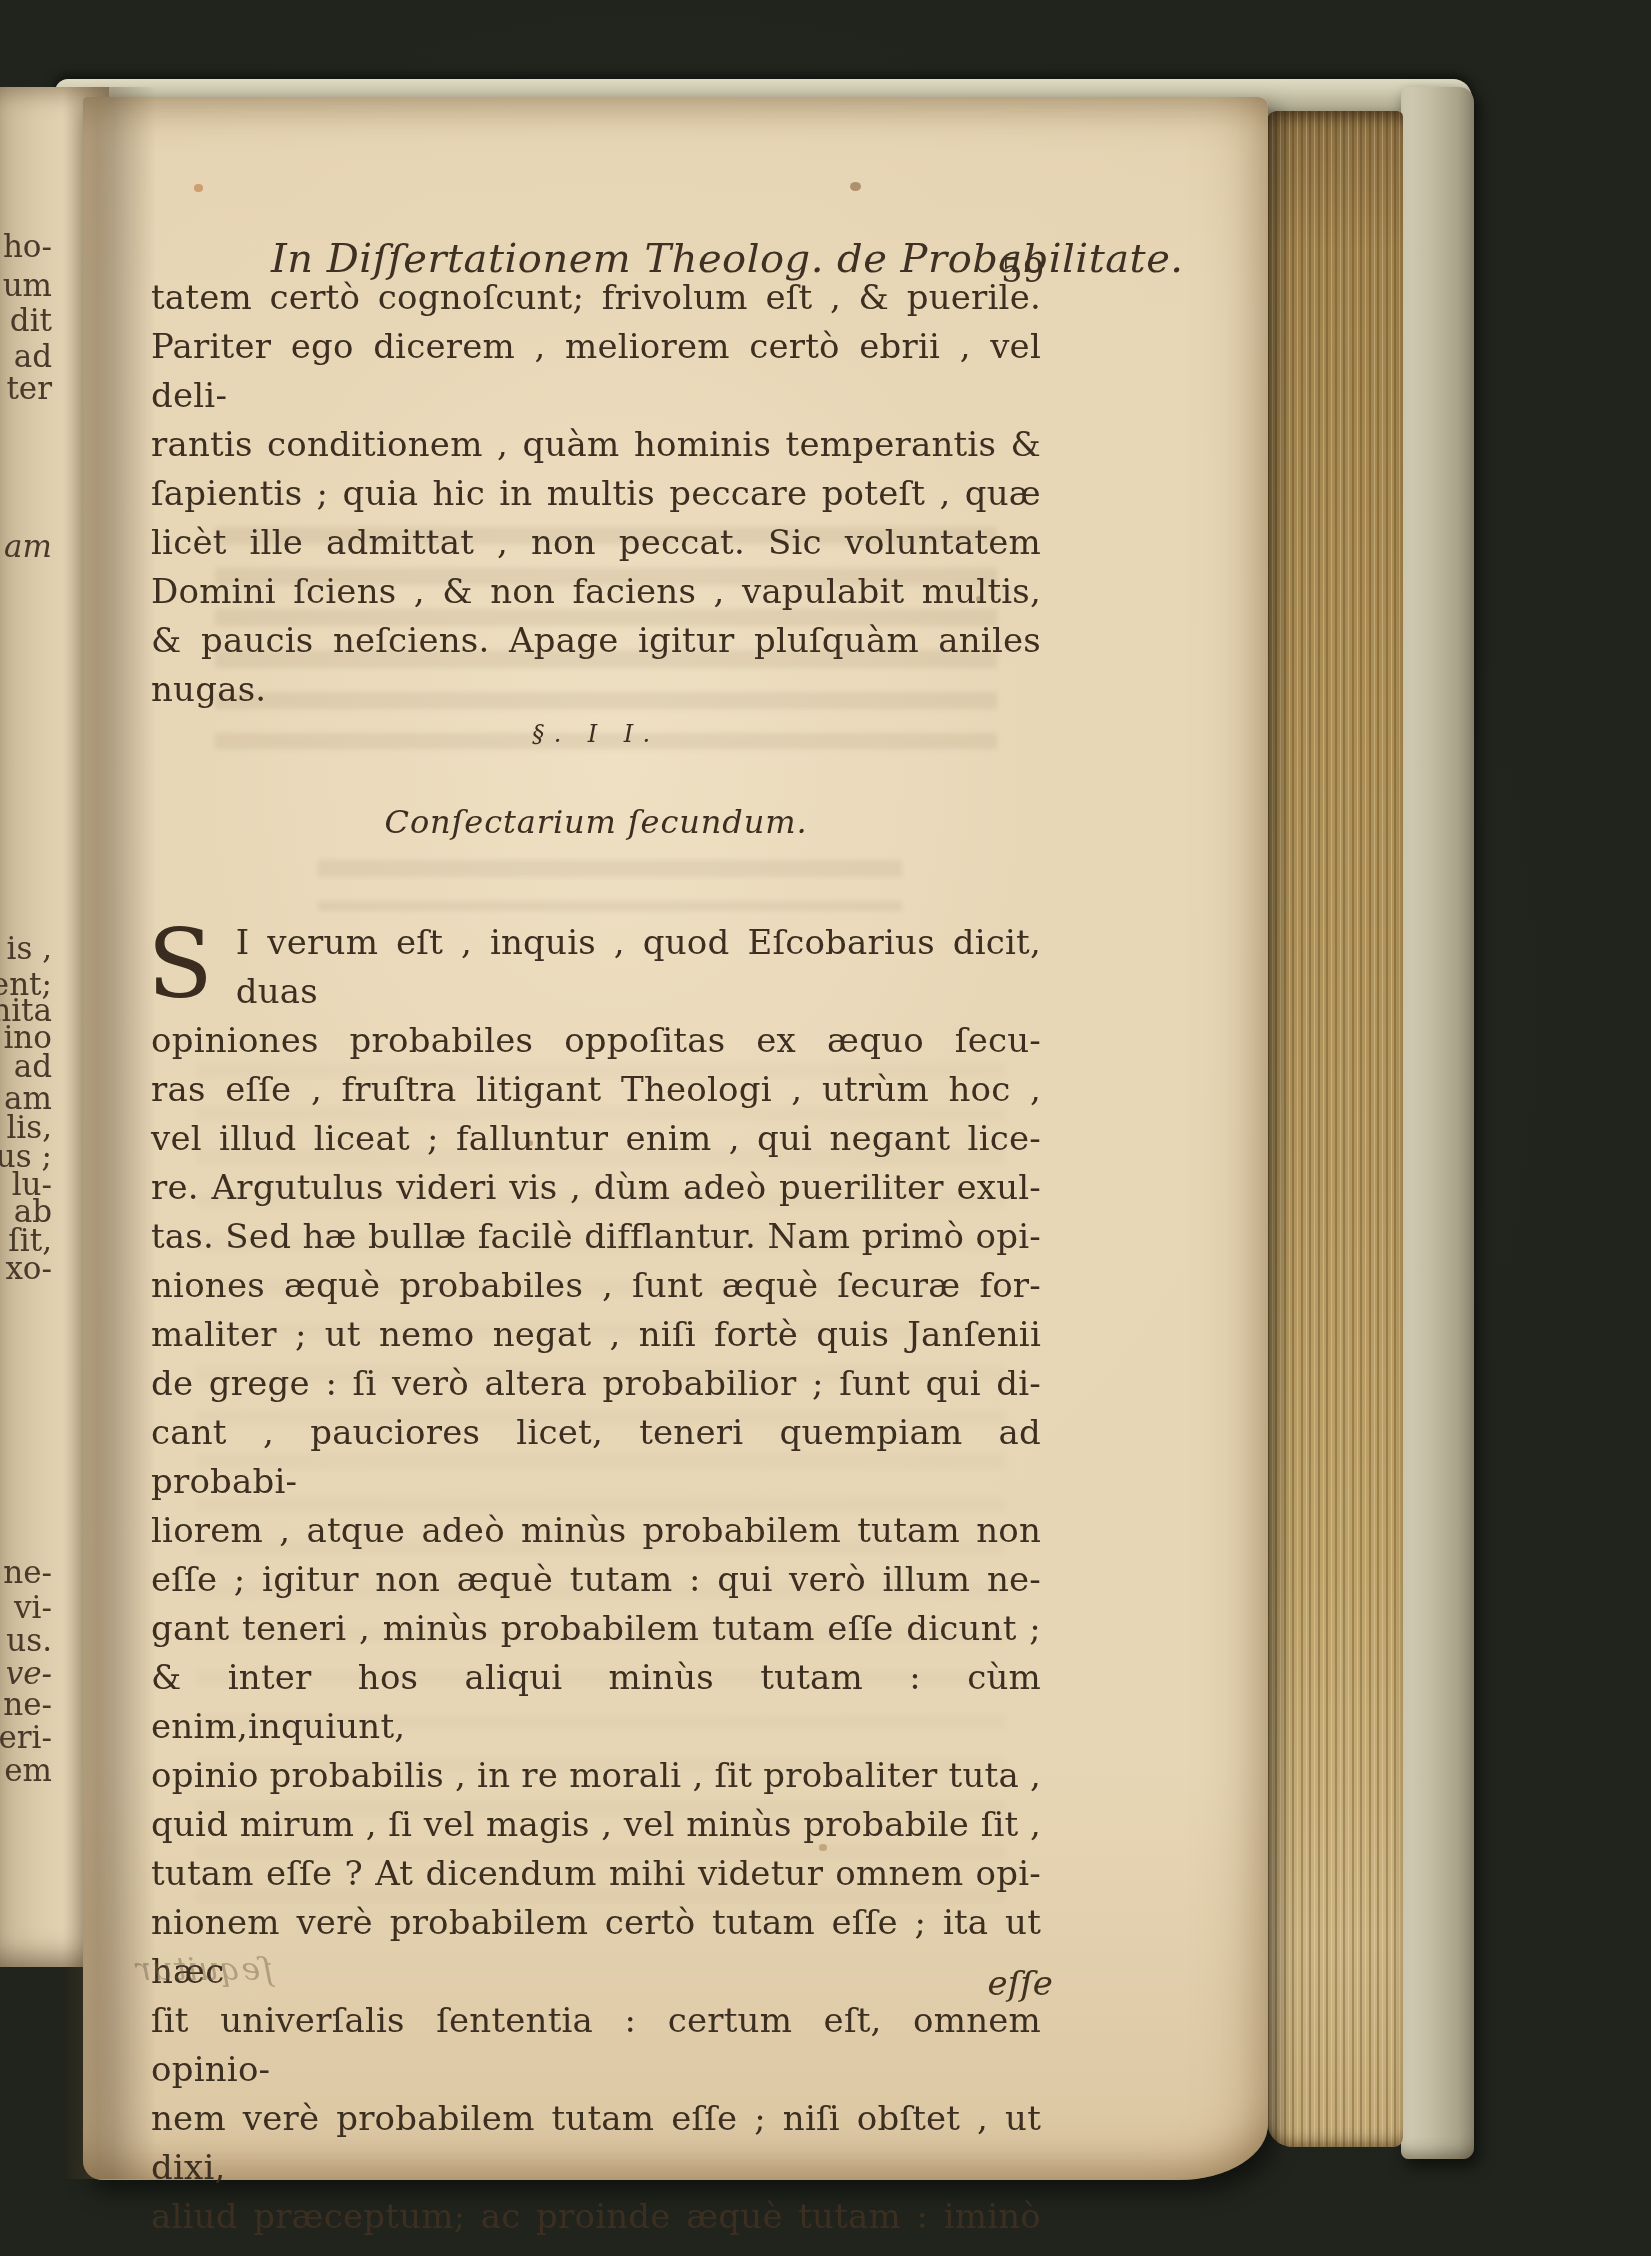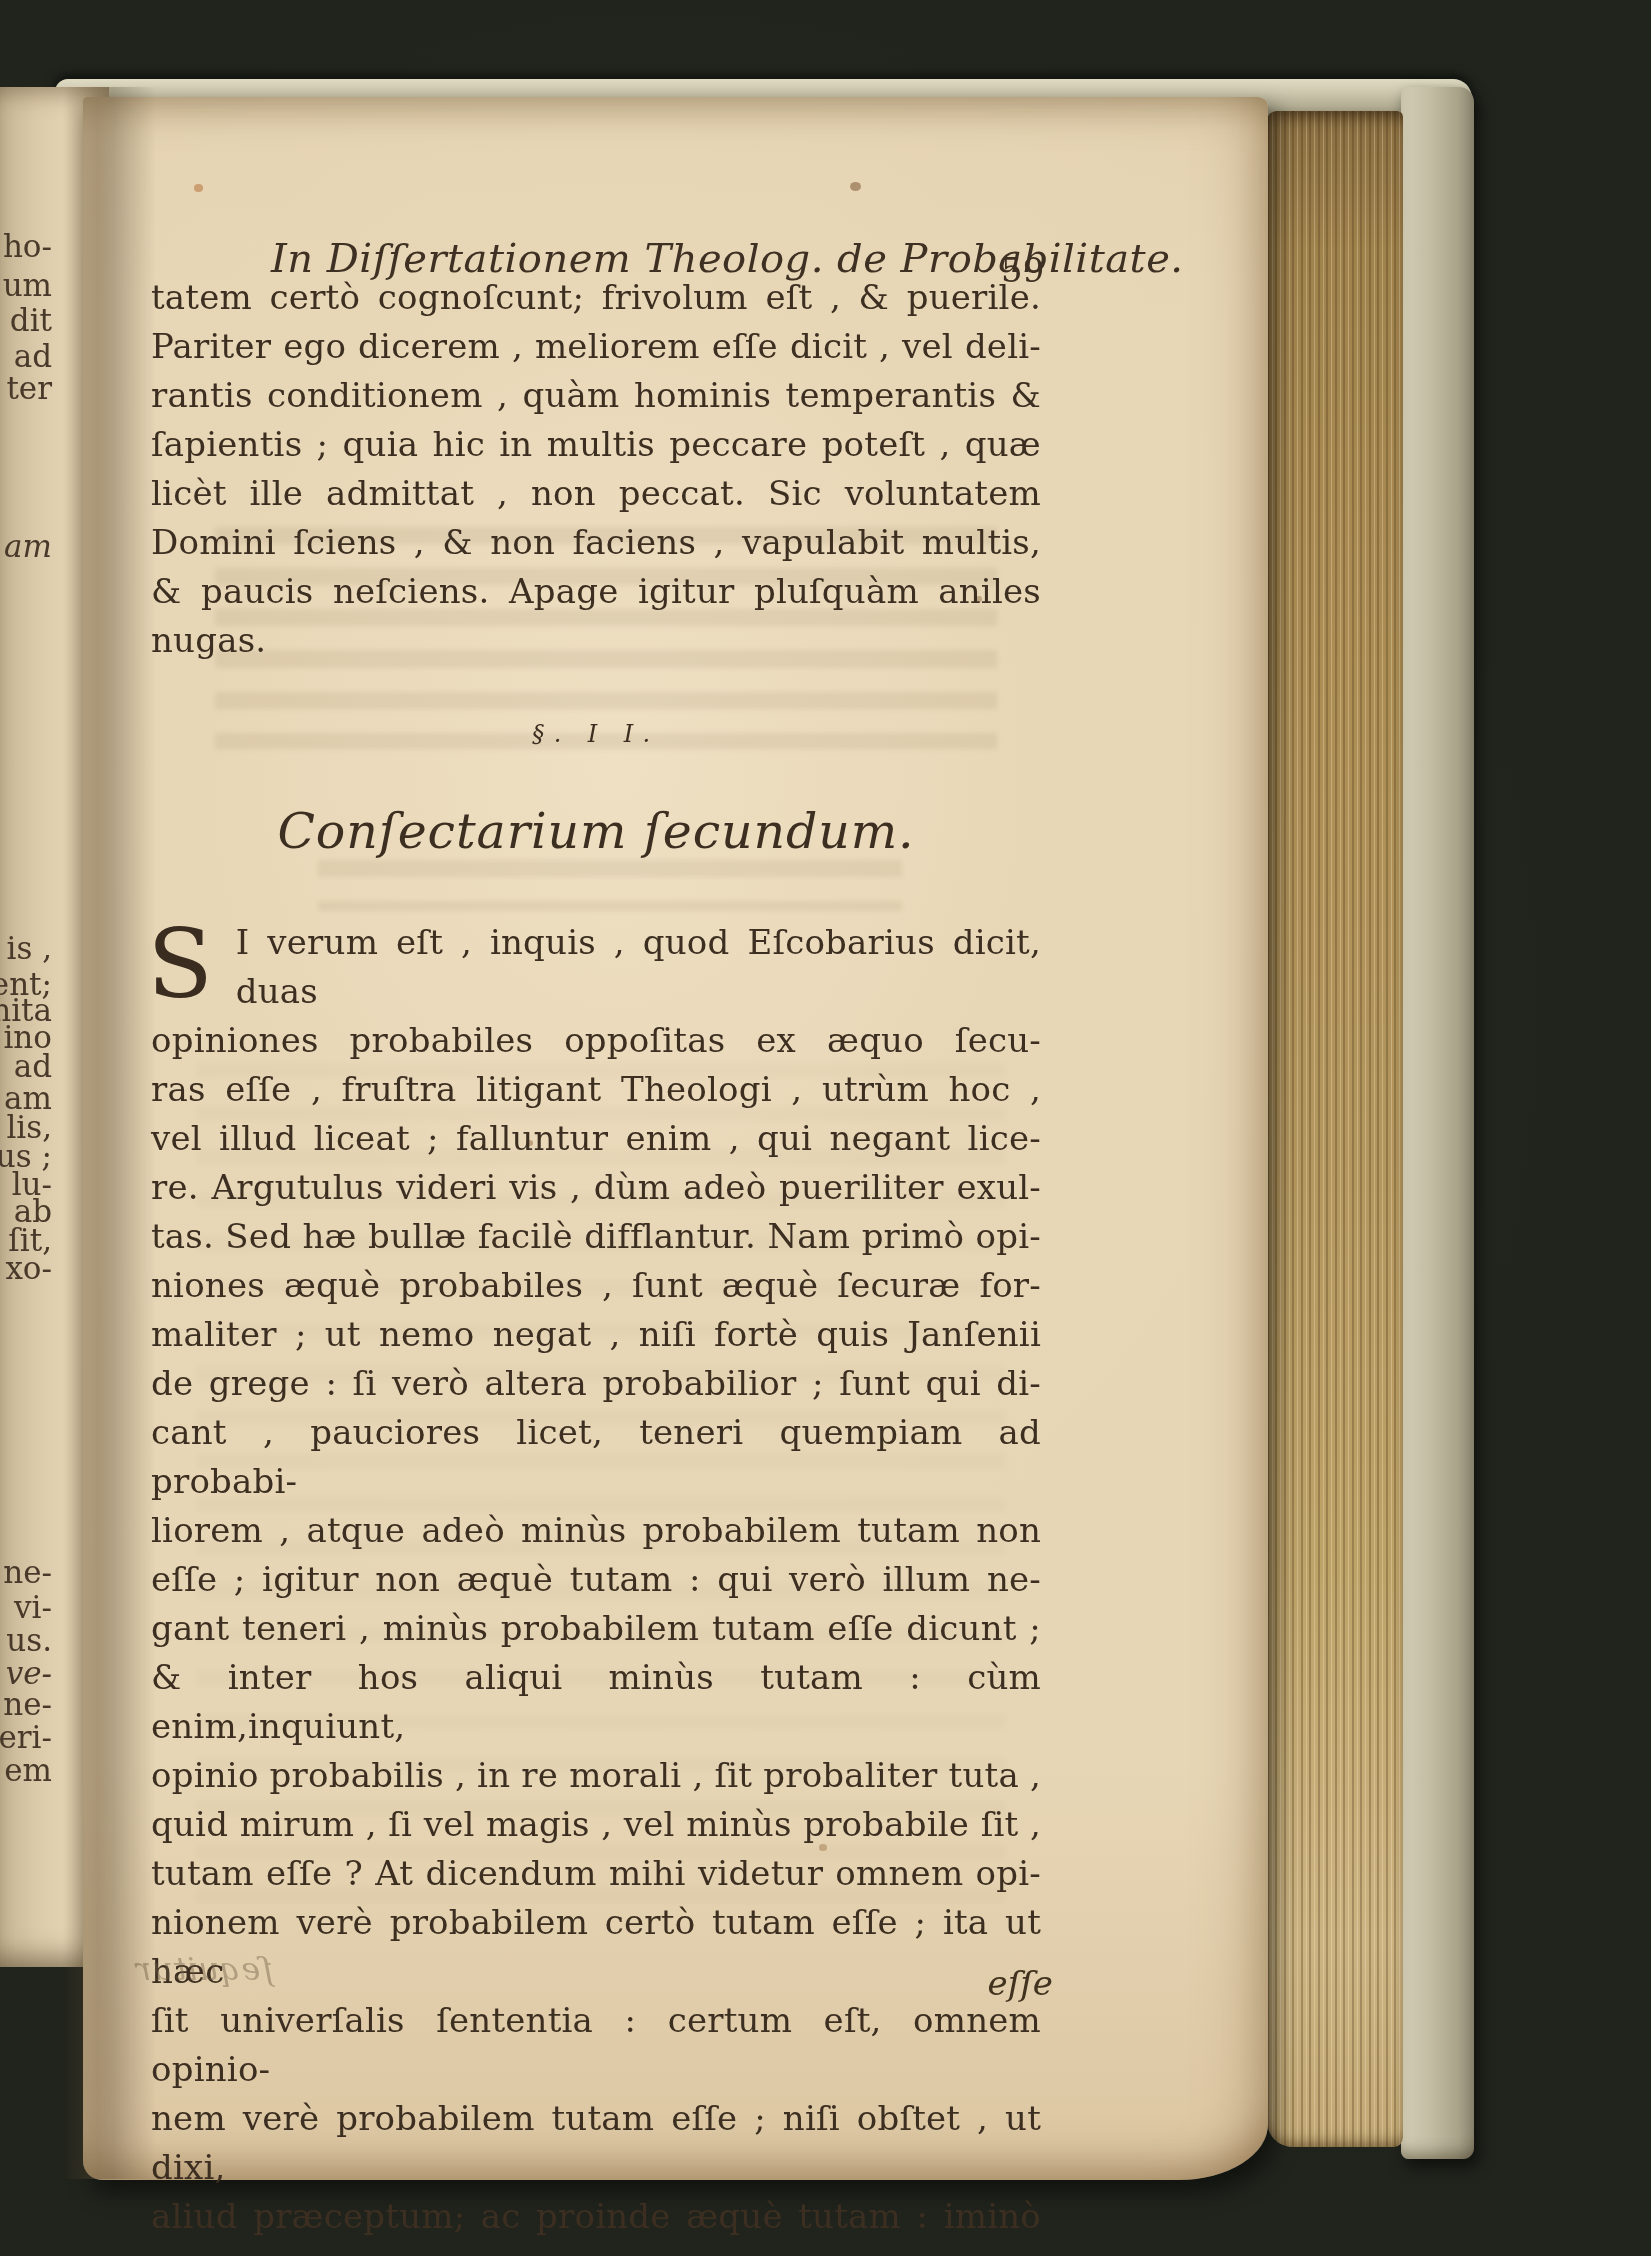--- a/index.html
+++ b/index.html
@@ -58,21 +58,21 @@
   }
   
   .running-head{position:absolute;top:138px;left:188px;font-style:italic;font-size:40px;color:#3e3123;letter-spacing:0.5px;}
   .page-number{position:absolute;top:153px;left:918px;font-size:34px;color:#3e3123;}
   .textcol{position:absolute;left:68px;width:890px;color:#3c2f21;font-size:34px;line-height:49px;}
   .p1{top:176px;}
   .p2{top:821px;}
   .line{text-align:justify;text-align-last:justify;letter-spacing:0.2px;}
   .p1 .line:last-child{text-align-last:left;}
   .section-mark{position:absolute;top:623px;left:68px;width:890px;text-align:center;font-size:24px;letter-spacing:9.4px;color:#3c2f21;font-style:italic;}
-  .section-title{position:absolute;top:706px;left:68px;width:890px;text-align:center;font-size:49px;font-style:italic;color:#3c2f21;letter-spacing:0.9px;}
+  .section-title{position:absolute;top:706px;left:68px;width:890px;text-align:center;font-size:32px;font-style:italic;color:#3c2f21;letter-spacing:0.9px;}
   .dropcap{float:left;width:83px;height:96px;font-size:96px;line-height:89px;color:#3a2d1f;margin:1.9px 5.6px 0 -3.8px;}
   .catchword{position:absolute;top:1866px;left:876px;width:94px;text-align:right;font-size:34px;font-style:italic;color:#41331f;}
   .show-through-word{
     position:absolute;top:1853px;left:52px;font-size:32px;font-style:italic;color:#6e5c44;
     transform:scaleX(-1);opacity:.42;filter:blur(0.6px);letter-spacing:0.9px;
   }
   
   .ghost{position:absolute;pointer-events:none;filter:blur(2.4px);}
   .ghost-a{top:426px;left:132px;width:782px;height:226px;opacity:.5;
     background:repeating-linear-gradient(180deg, rgba(110,88,58,.20) 3.8px 21px, rgba(110,88,58,0) 21px 45px);}
@@ -133,21 +133,21 @@
     <div class="speck speck2"></div>
     <div class="speck speck3"></div>
     <div class="speck speck4"></div>
     <div class="speck speck5"></div>
 
     <div class="running-head">In Diſſertationem Theolog. de Probabilitate.</div>
     <div class="page-number">59</div>
 
     <div class="textcol p1">
         <div class="line">tatem certò cognoſcunt; frivolum eſt , &amp; puerile.</div>
-        <div class="line">Pariter ego dicerem , meliorem eſſe dicit , vel deli-</div>
+        <div class="line">Pariter ego dicerem , meliorem certò ebrii , vel deli-</div>
         <div class="line">rantis conditionem , quàm hominis temperantis &amp;</div>
         <div class="line">ſapientis ; quia hic in multis peccare poteſt , quæ</div>
         <div class="line">licèt ille admittat , non peccat.  Sic voluntatem</div>
         <div class="line">Domini ſciens , &amp; non faciens , vapulabit multis,</div>
         <div class="line">&amp; paucis neſciens.  Apage igitur pluſquàm aniles</div>
         <div class="line">nugas.</div>
       </div>
 
     <div class="section-mark">§. I I.</div>
     <div class="section-title">Conſectarium ſecundum.</div>

